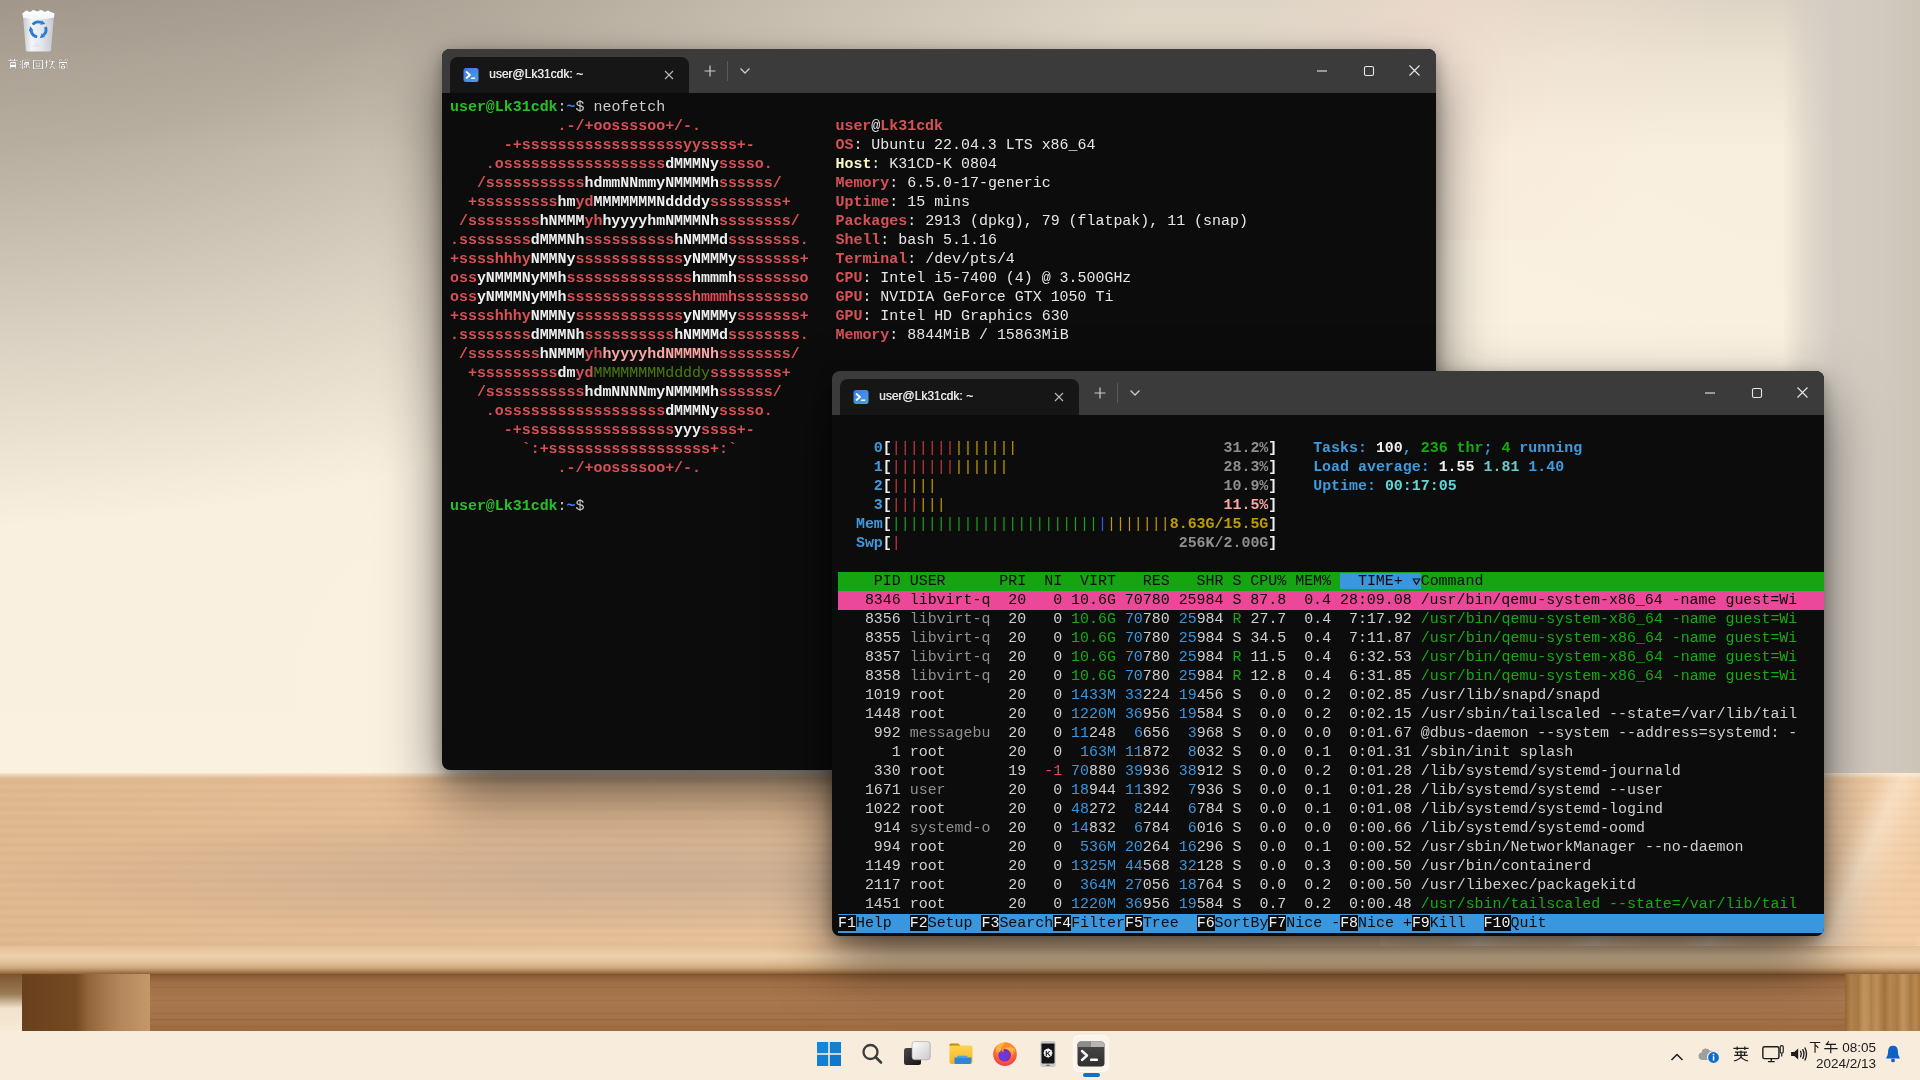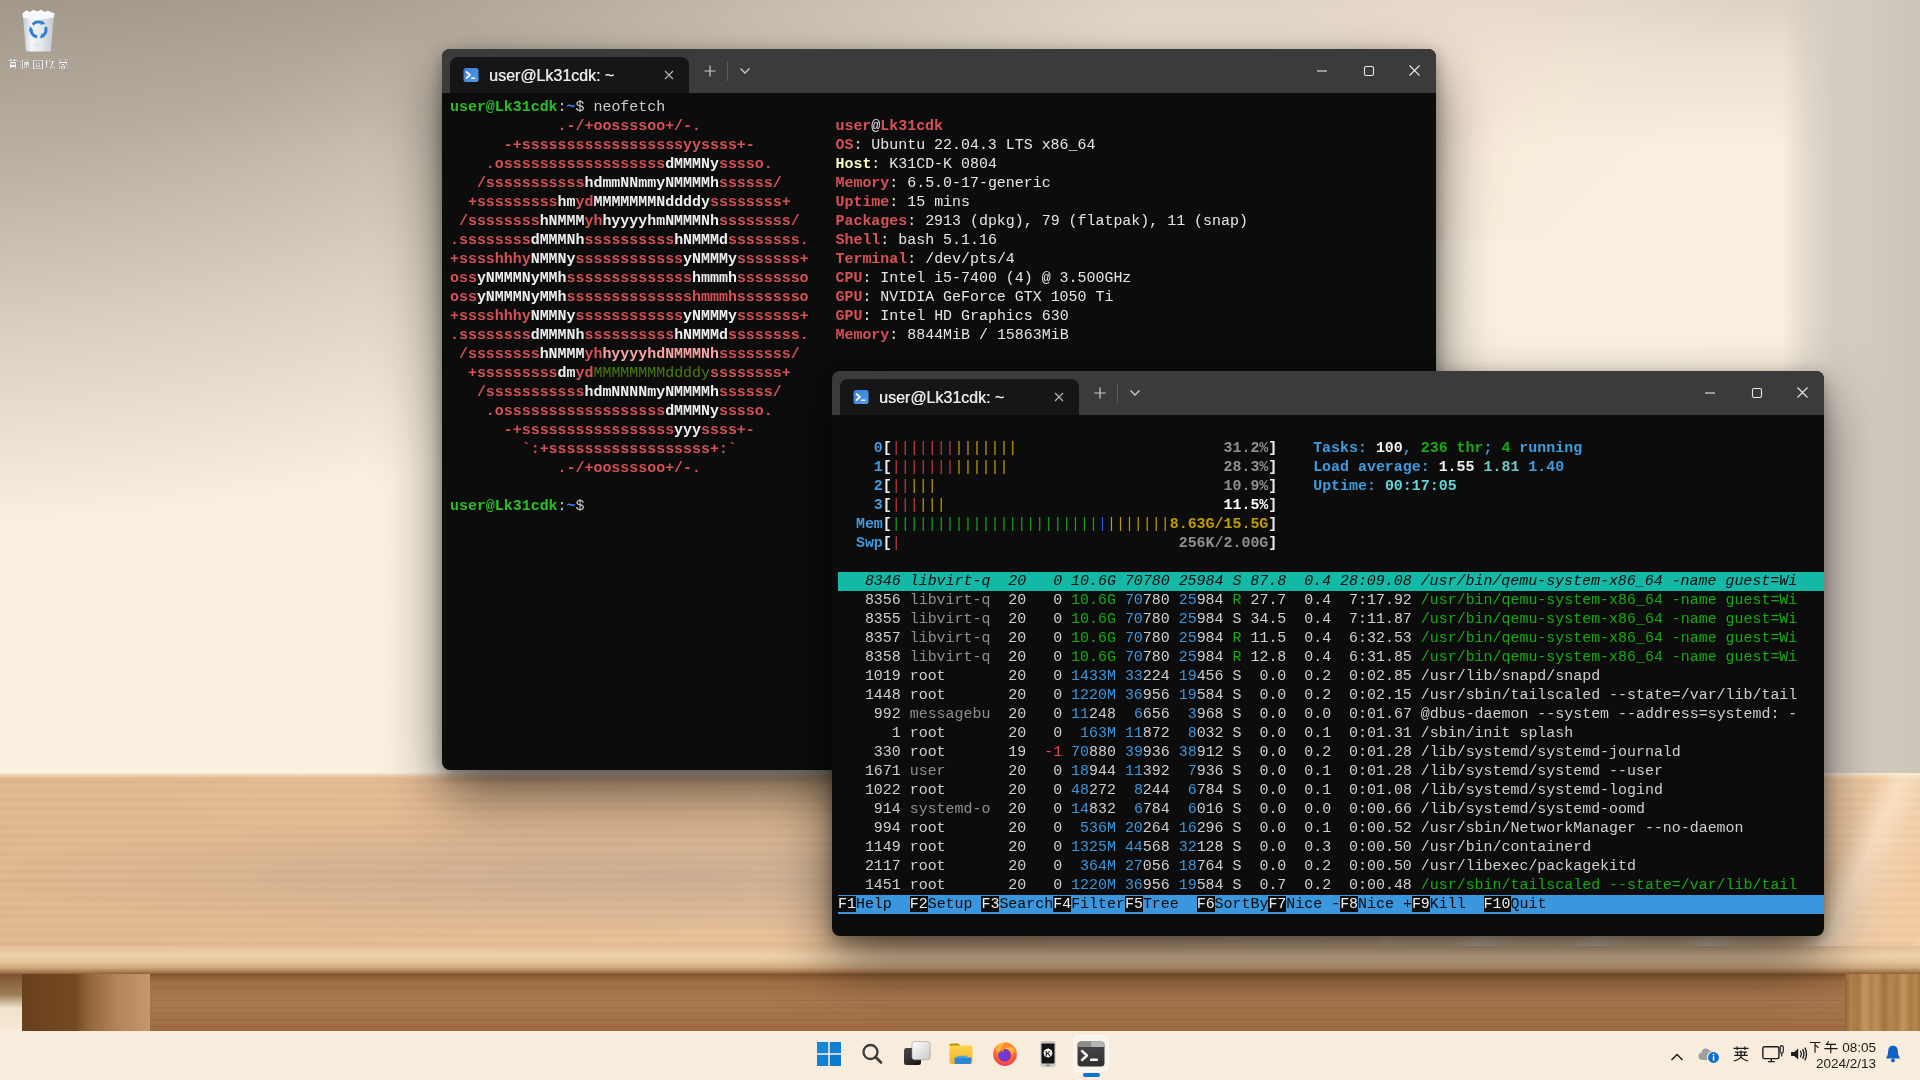--- a/index.html
+++ b/index.html
@@ -38,31 +38,31 @@
   background:
     repeating-linear-gradient(90deg, rgba(90,55,20,0.18) 0px, rgba(90,55,20,0) 3px, rgba(255,220,170,0.10) 6px, rgba(90,55,20,0) 9px, rgba(90,55,20,0.12) 13px),
     linear-gradient(90deg,#a1713c 0%,#c1925a 30%,#ac7b45 55%,#bc8d56 80%,#aa793f 100%); }
 
 .window { position:absolute; background:#0c0c0c; border-radius:8px;
   box-shadow:0 26px 60px rgba(0,0,0,0.55), 0 5px 16px rgba(0,0,0,0.35); }
 #win1 { left:442px; top:49px; width:994px; height:721px; }
 #win2 { left:832px; top:371px; width:992px; height:565px; }
 .tbar { position:absolute; left:0; top:0; right:0; height:44px; background:#3b3b3b; border-radius:8px 8px 0 0; }
 .tab { position:absolute; left:8px; top:8px; width:239px; height:36px; background:#161616; border-radius:8px 8px 0 0; }
-.tabtxt { position:absolute; left:39px; top:10px; font-size:16px; color:#ececec; text-shadow:0.5px 0 rgba(236,236,236,0.75); }
+.tabtxt { position:absolute; left:39px; top:10px; font-size:12px; color:#ececec; text-shadow:0.5px 0 rgba(236,236,236,0.75); }
 .tabx { position:absolute; left:213px; top:12px; }
 .wmin { position:absolute; right:108px; top:16px; }
 .wmax { position:absolute; right:61px; top:16px; }
 .wclose { position:absolute; right:15px; top:15px; }
 .termbody { position:absolute; left:0; top:44px; right:0; bottom:0; overflow:hidden;
   font-family:"Liberation Mono",monospace; font-size:14.94px; border-radius:0 0 8px 8px; }
 .ln { height:19px; line-height:19px; white-space:pre; }
 #t1 { padding:5px 0 0 8px; }
 #t2 { padding:5px 0 0 6px; }
-.selrow { background:#14b8a6; color:#0b0b0b; width:986px;font-style:italic; }
+.selrow { background:#ec4899; color:#0b0b0b; width:986px; }
 .hdrrow { background:#14a510; color:#0a0a0a; width:986px; }
 .hdrrow span { color:#0a0a0a; }
 .fbar { background:#3a96dd; color:#0b0b0b; width:986px; }
 .fk { color:#f2f2f2; background:#0c0c0c; }
 
 #taskbar { position:absolute; left:0; top:1031px; width:1920px; height:49px; background:#f8ecdd; }
 .tbi { position:absolute; top:50%; transform:translate(-50%,-50%); }
 #termhl { position:absolute; left:1073px; top:4px; width:36px; height:37px; background:rgba(255,255,255,0.42); border:1px solid rgba(255,255,255,0.5); border-radius:6px; }
 #termpill { position:absolute; left:1083px; top:42px; width:17px; height:4px; border-radius:2px; background:#0b72d0; }
 .trayic { position:absolute; top:50%; transform:translate(-50%,-50%); }
@@ -224,24 +224,27 @@
     <svg class="wclose" width="13" height="13" viewBox="0 0 13 13">
           <path d="M1.5 1.5 L11.5 11.5 M11.5 1.5 L1.5 11.5" stroke="#e8e8e8" stroke-width="1.1"></path>
         </svg>
   </div>
     <div class="termbody">
         <div id="t2">
 <div class="ln">&nbsp;</div>
 <div class="ln">  <span style="color:#3f9bdd;font-weight:bold">  0</span><span style="color:#efefef;font-weight:bold">[</span><span style="color:#c23a3e">|||||||</span><span style="color:#c19c00">|||||||</span>                       <span style="color:#8f8f8f;font-weight:bold">31.2%</span><span style="color:#efefef;font-weight:bold">]</span>    <span style="color:#3f9bdd;font-weight:bold">Tasks: </span><span style="color:#efefef;font-weight:bold">100</span><span style="color:#3f9bdd;font-weight:bold">, </span><span style="color:#16ab12;font-weight:bold">236 thr</span><span style="color:#3f9bdd;font-weight:bold">; </span><span style="color:#16ab12;font-weight:bold">4</span><span style="color:#3f9bdd;font-weight:bold"> running</span></div>
 <div class="ln">  <span style="color:#3f9bdd;font-weight:bold">  1</span><span style="color:#efefef;font-weight:bold">[</span><span style="color:#c23a3e">|||||||</span><span style="color:#c19c00">||||||</span>                        <span style="color:#8f8f8f;font-weight:bold">28.3%</span><span style="color:#efefef;font-weight:bold">]</span>    <span style="color:#3f9bdd;font-weight:bold">Load average: </span><span style="color:#efefef;font-weight:bold">1.55 </span><span style="color:#6fc9c9;font-weight:bold">1.81 </span><span style="color:#3f9bdd;font-weight:bold">1.40</span></div>
 <div class="ln">  <span style="color:#3f9bdd;font-weight:bold">  2</span><span style="color:#efefef;font-weight:bold">[</span><span style="color:#c23a3e">||</span><span style="color:#c19c00">|||</span>                                <span style="color:#8f8f8f;font-weight:bold">10.9%</span><span style="color:#efefef;font-weight:bold">]</span>    <span style="color:#3f9bdd;font-weight:bold">Uptime: </span><span style="color:#61d6d6;font-weight:bold">00:17:05</span></div>
-<div class="ln">  <span style="color:#3f9bdd;font-weight:bold">  3</span><span style="color:#efefef;font-weight:bold">[</span><span style="color:#c23a3e">|||</span><span style="color:#c19c00">|||</span>                               <span style="color:#ffffff;font-weight:bold">11.5%</span><span style="color:#efefef;font-weight:bold">]</span></div>
+<div class="ln">  <span style="color:#3f9bdd;font-weight:bold">  3</span><span style="color:#efefef;font-weight:bold">[</span><span style="color:#c23a3e">|||</span><span style="color:#c19c00">|||</span>                               <span style="color:#fca5a5;font-weight:bold">11.5%</span><span style="color:#efefef;font-weight:bold">]</span></div>
 <div class="ln">  <span style="color:#3f9bdd;font-weight:bold">Mem</span><span style="color:#efefef;font-weight:bold">[</span><span style="color:#16a316">|||||||||||||||||||||||</span><span style="color:#2d5ae0">|</span><span style="color:#c19c00">|||||||</span><span style="color:#c19c00;font-weight:bold">8.63G/15.5G</span><span style="color:#efefef;font-weight:bold">]</span></div>
 <div class="ln">  <span style="color:#3f9bdd;font-weight:bold">Swp</span><span style="color:#efefef;font-weight:bold">[</span><span style="color:#c23a3e">|</span>                               <span style="color:#8f8f8f;font-weight:bold">256K/2.00G</span><span style="color:#efefef;font-weight:bold">]</span></div>
 <div class="ln">&nbsp;</div>
+<div class="ln hdrrow">    PID USER      PRI  NI  VIRT   RES   SHR S CPU% MEM% <span style="background:#3a96dd">  TIME+ <span style="display:inline-block;width:8.97px;height:19px;vertical-align:top"><svg width="9" height="19" viewBox="0 0 9 19">
+                  <path d="M1.2 7 H7.8 L4.5 12.4 Z" fill="none" stroke="#0a0a0a" stroke-width="1.1"></path>
+                </svg></span></span>Command</div>
 <div class="ln selrow">   8346 libvirt-q  20   0 10.6G 70780 25984 S 87.8  0.4 28:09.08 /usr/bin/qemu-system-x86_64 -name guest=Wi</div>
 <div class="ln"><span style="color:#cfcfcf">   8356</span> <span style="color:#8f8f8f">libvirt-q </span><span style="color:#cfcfcf"> 20</span> <span style="color:#cfcfcf">  0</span> <span style="color:#16ab12">10.6G</span> <span style="color:#3a96dd">70</span><span style="color:#cfcfcf">780</span> <span style="color:#3a96dd">25</span><span style="color:#cfcfcf">984</span> <span style="color:#16ab12">R</span> <span style="color:#cfcfcf">27.7</span> <span style="color:#cfcfcf"> 0.4</span> <span style="color:#cfcfcf"> 7:17.92</span> <span style="color:#16ab12">/usr/bin/qemu-system-x86_64 -name guest=Wi</span></div>
 <div class="ln"><span style="color:#cfcfcf">   8355</span> <span style="color:#8f8f8f">libvirt-q </span><span style="color:#cfcfcf"> 20</span> <span style="color:#cfcfcf">  0</span> <span style="color:#16ab12">10.6G</span> <span style="color:#3a96dd">70</span><span style="color:#cfcfcf">780</span> <span style="color:#3a96dd">25</span><span style="color:#cfcfcf">984</span> <span style="color:#cfcfcf">S</span> <span style="color:#cfcfcf">34.5</span> <span style="color:#cfcfcf"> 0.4</span> <span style="color:#cfcfcf"> 7:11.87</span> <span style="color:#16ab12">/usr/bin/qemu-system-x86_64 -name guest=Wi</span></div>
 <div class="ln"><span style="color:#cfcfcf">   8357</span> <span style="color:#8f8f8f">libvirt-q </span><span style="color:#cfcfcf"> 20</span> <span style="color:#cfcfcf">  0</span> <span style="color:#16ab12">10.6G</span> <span style="color:#3a96dd">70</span><span style="color:#cfcfcf">780</span> <span style="color:#3a96dd">25</span><span style="color:#cfcfcf">984</span> <span style="color:#16ab12">R</span> <span style="color:#cfcfcf">11.5</span> <span style="color:#cfcfcf"> 0.4</span> <span style="color:#cfcfcf"> 6:32.53</span> <span style="color:#16ab12">/usr/bin/qemu-system-x86_64 -name guest=Wi</span></div>
 <div class="ln"><span style="color:#cfcfcf">   8358</span> <span style="color:#8f8f8f">libvirt-q </span><span style="color:#cfcfcf"> 20</span> <span style="color:#cfcfcf">  0</span> <span style="color:#16ab12">10.6G</span> <span style="color:#3a96dd">70</span><span style="color:#cfcfcf">780</span> <span style="color:#3a96dd">25</span><span style="color:#cfcfcf">984</span> <span style="color:#16ab12">R</span> <span style="color:#cfcfcf">12.8</span> <span style="color:#cfcfcf"> 0.4</span> <span style="color:#cfcfcf"> 6:31.85</span> <span style="color:#16ab12">/usr/bin/qemu-system-x86_64 -name guest=Wi</span></div>
 <div class="ln"><span style="color:#cfcfcf">   1019</span> <span style="color:#cfcfcf">root      </span><span style="color:#cfcfcf"> 20</span> <span style="color:#cfcfcf">  0</span> <span style="color:#3a96dd">1433M</span> <span style="color:#3a96dd">33</span><span style="color:#cfcfcf">224</span> <span style="color:#3a96dd">19</span><span style="color:#cfcfcf">456</span> <span style="color:#cfcfcf">S</span> <span style="color:#cfcfcf"> 0.0</span> <span style="color:#cfcfcf"> 0.2</span> <span style="color:#cfcfcf"> 0:02.85</span> <span style="color:#cfcfcf">/usr/lib/snapd/snapd</span></div>
 <div class="ln"><span style="color:#cfcfcf">   1448</span> <span style="color:#cfcfcf">root      </span><span style="color:#cfcfcf"> 20</span> <span style="color:#cfcfcf">  0</span> <span style="color:#3a96dd">1220M</span> <span style="color:#3a96dd">36</span><span style="color:#cfcfcf">956</span> <span style="color:#3a96dd">19</span><span style="color:#cfcfcf">584</span> <span style="color:#cfcfcf">S</span> <span style="color:#cfcfcf"> 0.0</span> <span style="color:#cfcfcf"> 0.2</span> <span style="color:#cfcfcf"> 0:02.15</span> <span style="color:#cfcfcf">/usr/sbin/tailscaled --state=/var/lib/tail</span></div>
 <div class="ln"><span style="color:#cfcfcf">    992</span> <span style="color:#8f8f8f">messagebu </span><span style="color:#cfcfcf"> 20</span> <span style="color:#cfcfcf">  0</span> <span style="color:#3a96dd">11</span><span style="color:#cfcfcf">248</span>  <span style="color:#3a96dd">6</span><span style="color:#cfcfcf">656</span>  <span style="color:#3a96dd">3</span><span style="color:#cfcfcf">968</span> <span style="color:#cfcfcf">S</span> <span style="color:#cfcfcf"> 0.0</span> <span style="color:#cfcfcf"> 0.0</span> <span style="color:#cfcfcf"> 0:01.67</span> <span style="color:#cfcfcf">@dbus-daemon --system --address=systemd: -</span></div>
 <div class="ln"><span style="color:#cfcfcf">      1</span> <span style="color:#cfcfcf">root      </span><span style="color:#cfcfcf"> 20</span> <span style="color:#cfcfcf">  0</span>  <span style="color:#3a96dd">163M</span> <span style="color:#3a96dd">11</span><span style="color:#cfcfcf">872</span>  <span style="color:#3a96dd">8</span><span style="color:#cfcfcf">032</span> <span style="color:#cfcfcf">S</span> <span style="color:#cfcfcf"> 0.0</span> <span style="color:#cfcfcf"> 0.1</span> <span style="color:#cfcfcf"> 0:01.31</span> <span style="color:#cfcfcf">/sbin/init splash</span></div>
 <div class="ln"><span style="color:#cfcfcf">    330</span> <span style="color:#cfcfcf">root      </span><span style="color:#cfcfcf"> 19</span> <span style="color:#e74856"> -1</span> <span style="color:#3a96dd">70</span><span style="color:#cfcfcf">880</span> <span style="color:#3a96dd">39</span><span style="color:#cfcfcf">936</span> <span style="color:#3a96dd">38</span><span style="color:#cfcfcf">912</span> <span style="color:#cfcfcf">S</span> <span style="color:#cfcfcf"> 0.0</span> <span style="color:#cfcfcf"> 0.2</span> <span style="color:#cfcfcf"> 0:01.28</span> <span style="color:#cfcfcf">/lib/systemd/systemd-journald</span></div>

